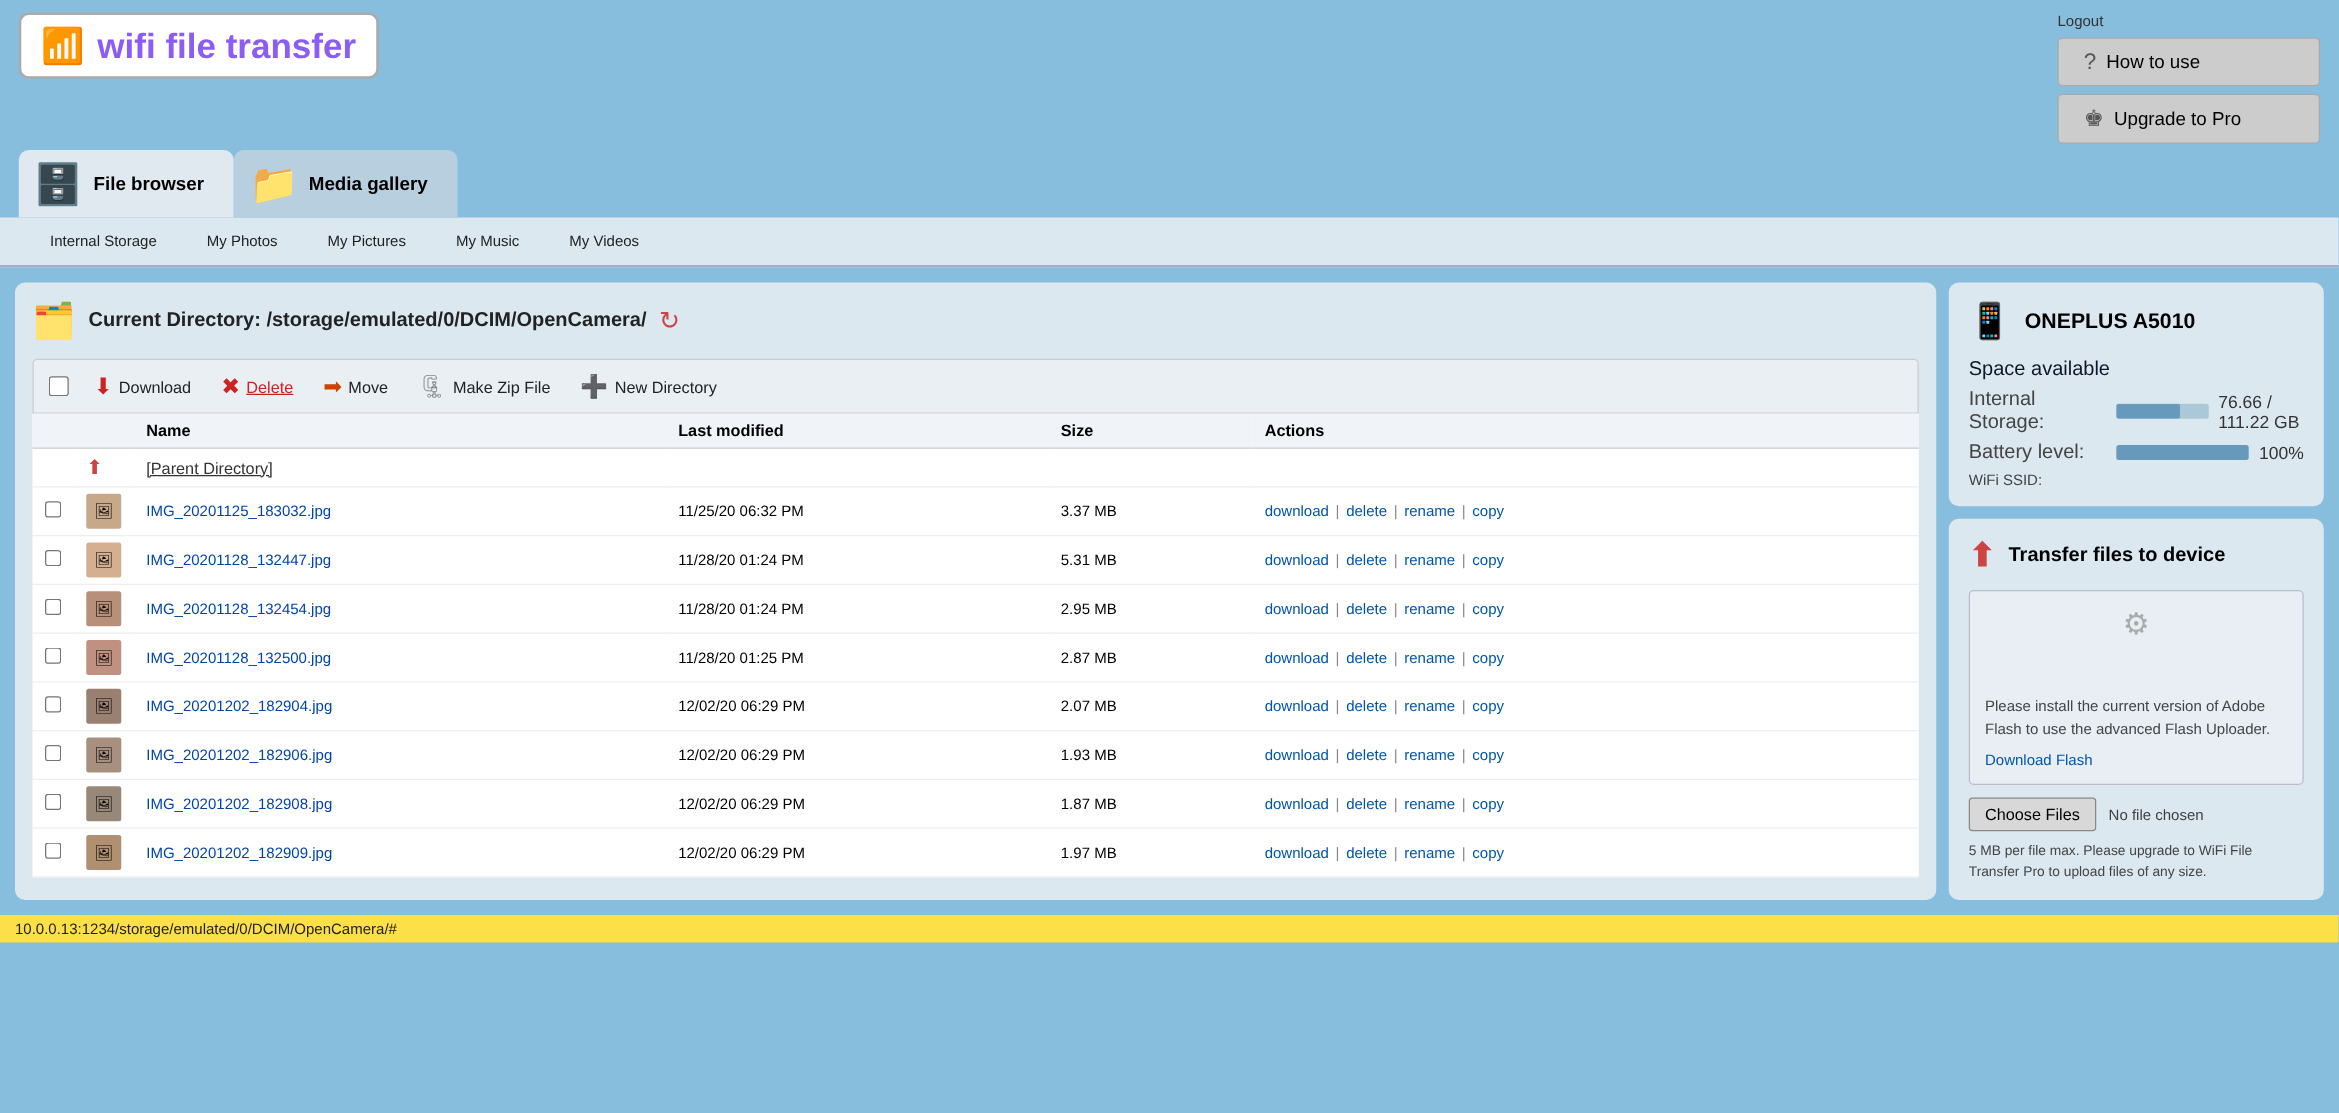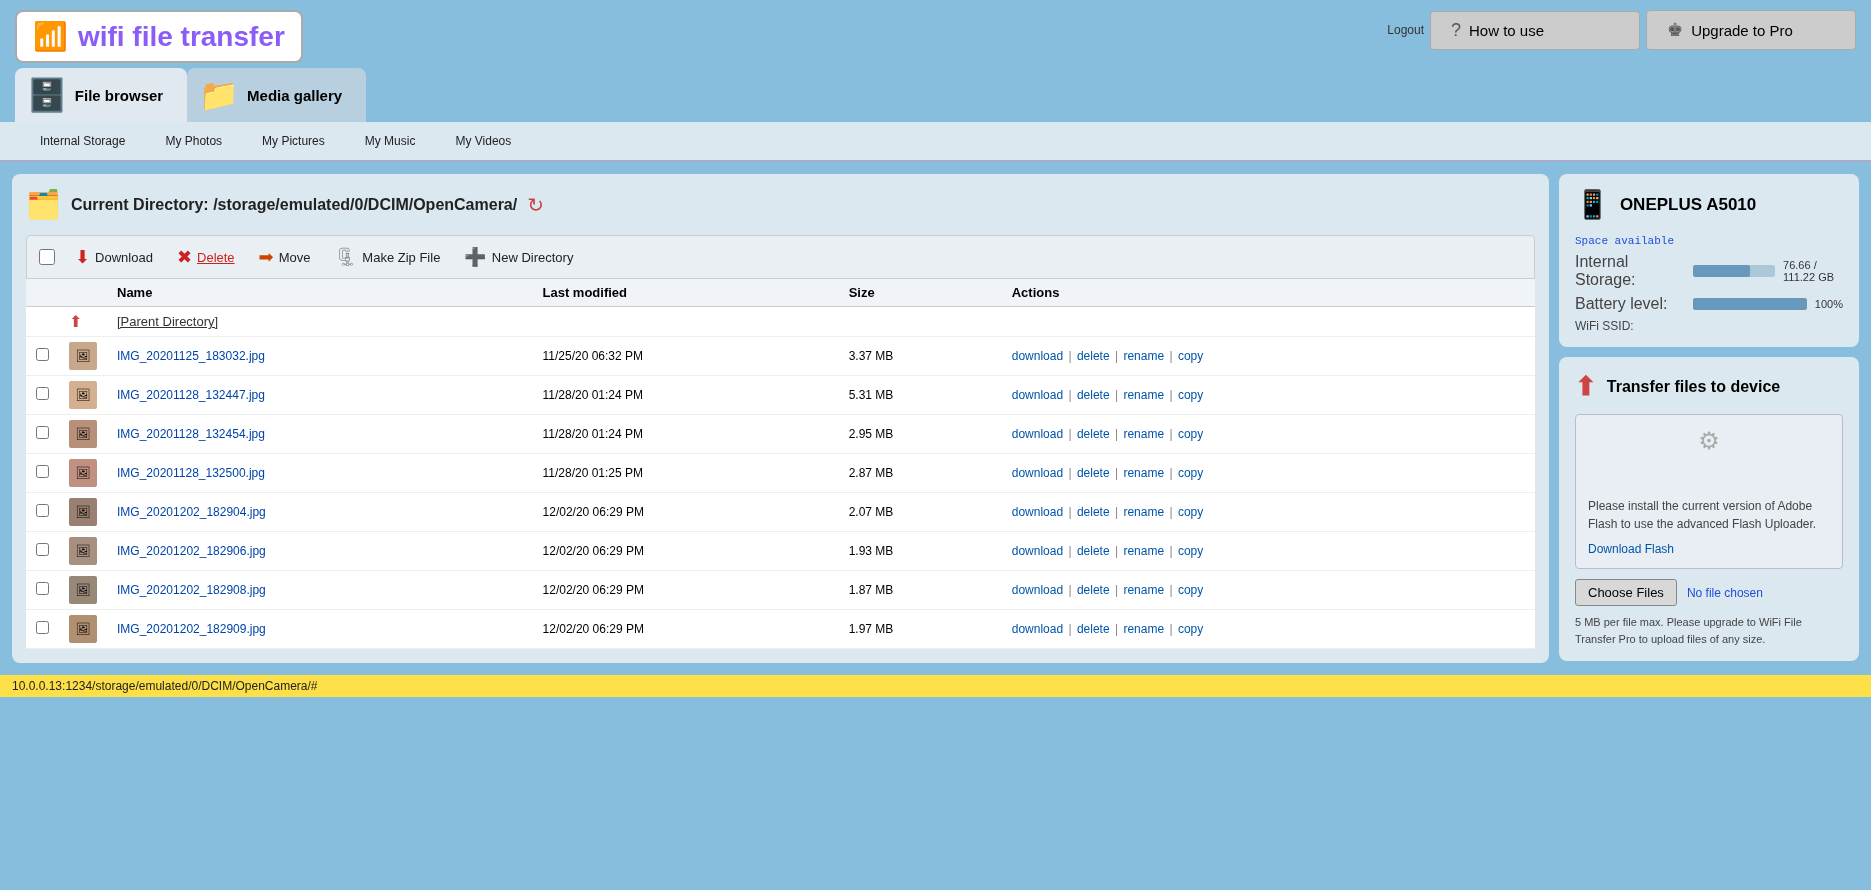--- a/index.html
+++ b/index.html
@@ -37,22 +37,22 @@
       color: #333;
     }
     .logo-text {
       font-size: 28px;
       font-weight: bold;
       color: #8b5cf6;
     }
 
     .top-right {
       display: flex;
-      flex-direction: row;
-      align-items: center;
+      flex-direction: column;
+      align-items: flex-start;
       gap: 6px;
     }
     .logout-link {
       color: #333;
       font-size: 12px;
       text-decoration: none;
       cursor: pointer;
     }
     .top-btn {
       background: #ccc;
@@ -254,21 +254,21 @@
       width: 120px; height: 12px;
       background: #aac8d8;
       border-radius: 2px;
       overflow: hidden;
     }
     .progress-bar-fill {
       height: 100%;
       background: #6699bb;
       border-radius: 2px;
     }
-    .space-text { font-size: 11px; color: #333; }
+    .space-text { font-size: 14px; color: #333; }
     .wifi-ssid-row { display: flex; align-items: flex-end; gap: 8px; margin-top: 4px; }
     .ssid-label { font-size: 12px; color: #444; }
 
     .transfer-box {
       background: #dce8f0;
       border-radius: 8px;
       padding: 14px 16px;
     }
     .transfer-title {
       display: flex;
@@ -303,21 +303,21 @@
       margin-bottom: 8px;
     }
     .choose-btn {
       background: #d8d8d8;
       border: 1px solid #888;
       border-radius: 3px;
       padding: 5px 12px;
       font-size: 13px;
       cursor: pointer;
     }
-    .no-file-text { font-size: 12px; color: #1d4ed8; }
+    .no-file-text { font-size: 12px; color: #404040; }
 
     .upload-note { font-size: 11px; color: #444; line-height: 1.5; }
 
     
     .status-bar {
       background: #fde047;
       padding: 4px 12px;
       font-size: 12px;
       color: #222;
     }
@@ -528,21 +528,21 @@
   </div>
 
   <div class="right-panel">
 
     <div class="device-box">
       <div class="device-title">
         <span class="device-icon">📱</span>
         <span>ONEPLUS A5010</span>
       </div>
       <div class="space-info">
-        <div style="font-size:11px;color:#1d4ed8;margin-bottom:6px;font-family:Liberation Mono, monospace;">Space available</div>
+        <div style="font-size:16px;color:#0f172a;margin-bottom:6px;">Space available</div>
         <div class="space-row">
           <span class="space-label">Internal Storage:</span>
           <div class="progress-bar-wrap">
             <div class="progress-bar-fill" id="storage-bar" style="width:69%"></div>
           </div>
           <span class="space-text">76.66 / 111.22 GB</span>
         </div>
         <div class="space-row">
           <span class="space-label">Battery level:</span>
           <div class="progress-bar-wrap">

